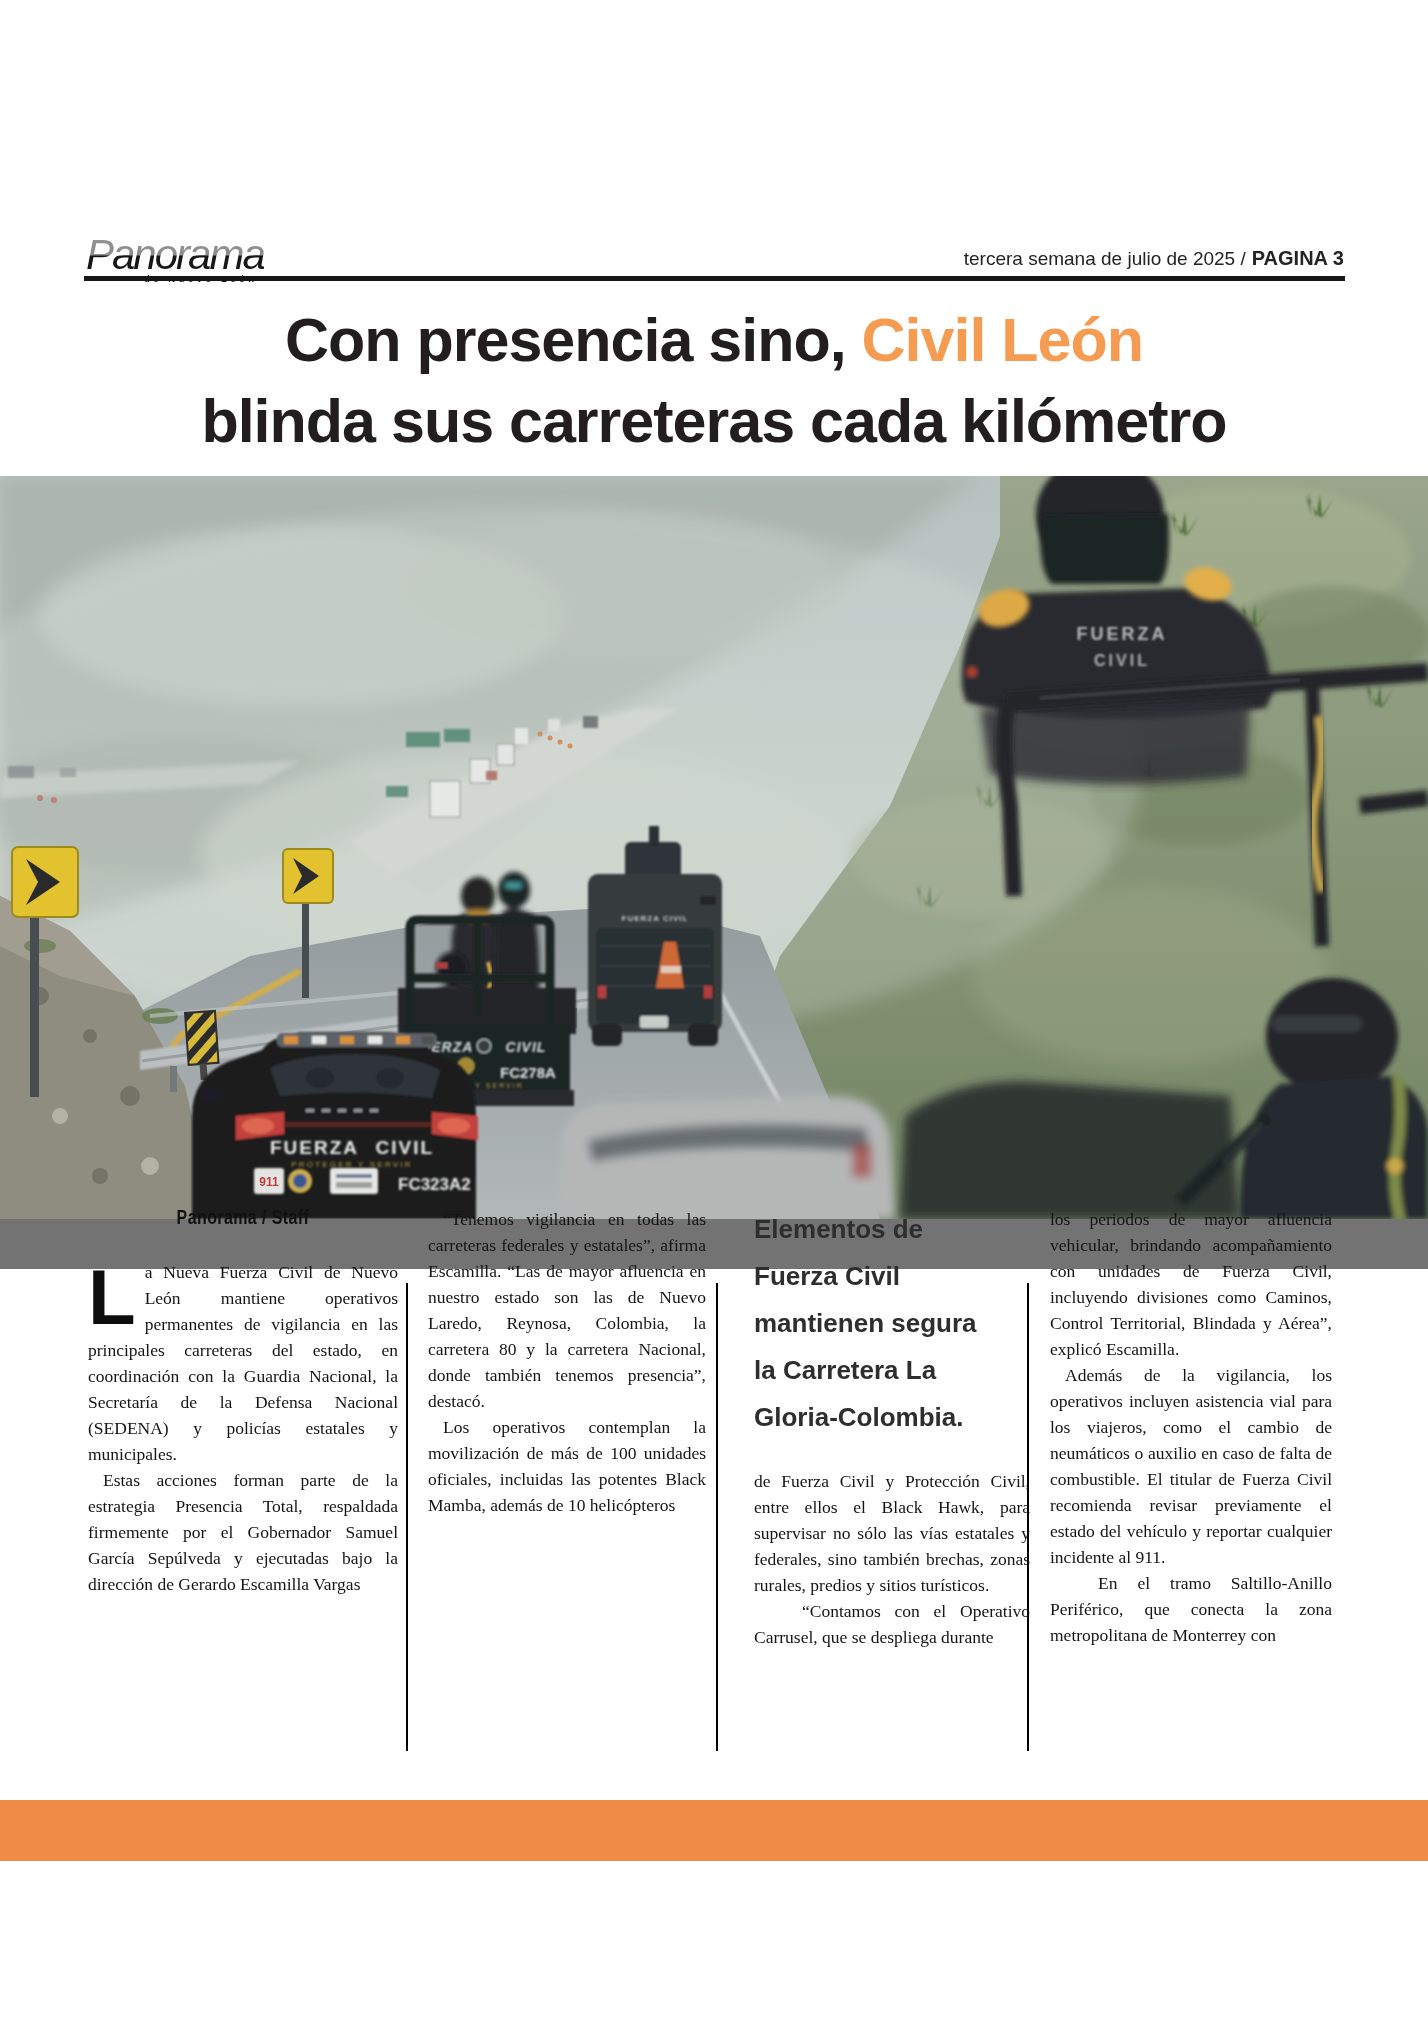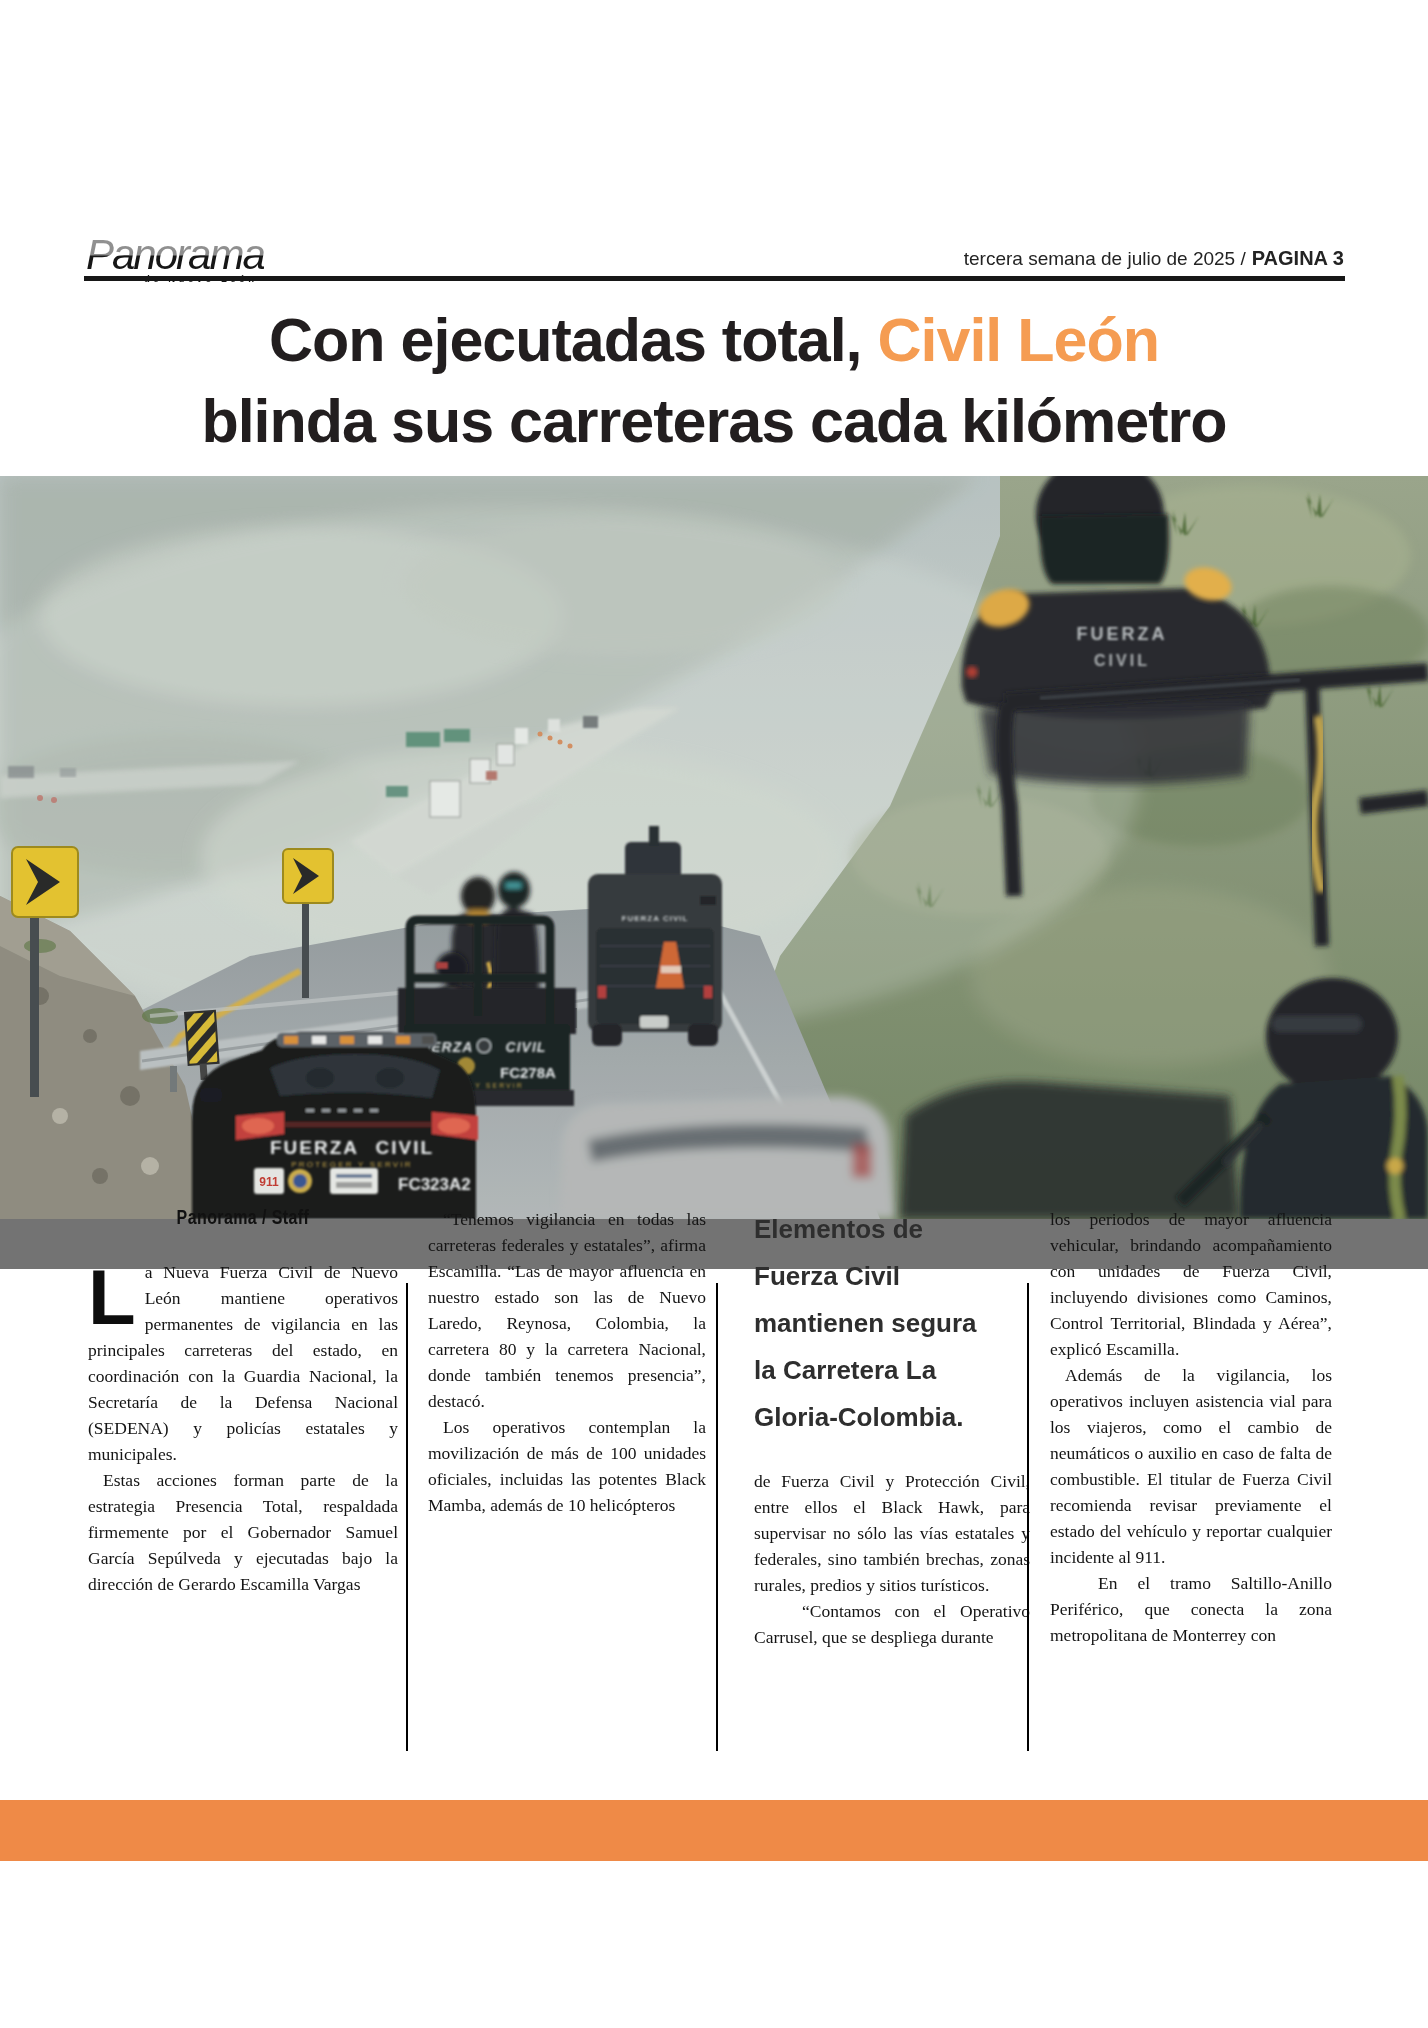--- a/index.html
+++ b/index.html
@@ -48,21 +48,21 @@
   <div class="masthead">
     <div class="logo">Panorama</div>
     <div class="logo-tag">de Nuevo León</div>
   </div>
   <div class="issue">
     <span>tercera semana de julio de 2025 /</span><span class="pg">PAGINA 3</span>
   </div>
   <div class="header-rule"></div>
 
   <div class="headline">
-    <div><span>Con ejecutadas total, </span><span class="hl">Civil León</span></div>
+    <div><span>Con presencia sino, </span><span class="hl">Civil León</span></div>
     <div>blinda sus carreteras cada kilómetro</div>
   </div>
 
   <div class="photo">
   <svg width="1428" height="743" viewBox="0 0 1428 743" xmlns="http://www.w3.org/2000/svg">
     <defs>
       <linearGradient id="gHaze" x1="0" y1="0" x2="0" y2="1">
         <stop offset="0" stop-color="#b6c0c0"></stop>
             <stop offset=".55" stop-color="#c8d0cb"></stop>
             <stop offset="1" stop-color="#c1c9c4"></stop>

